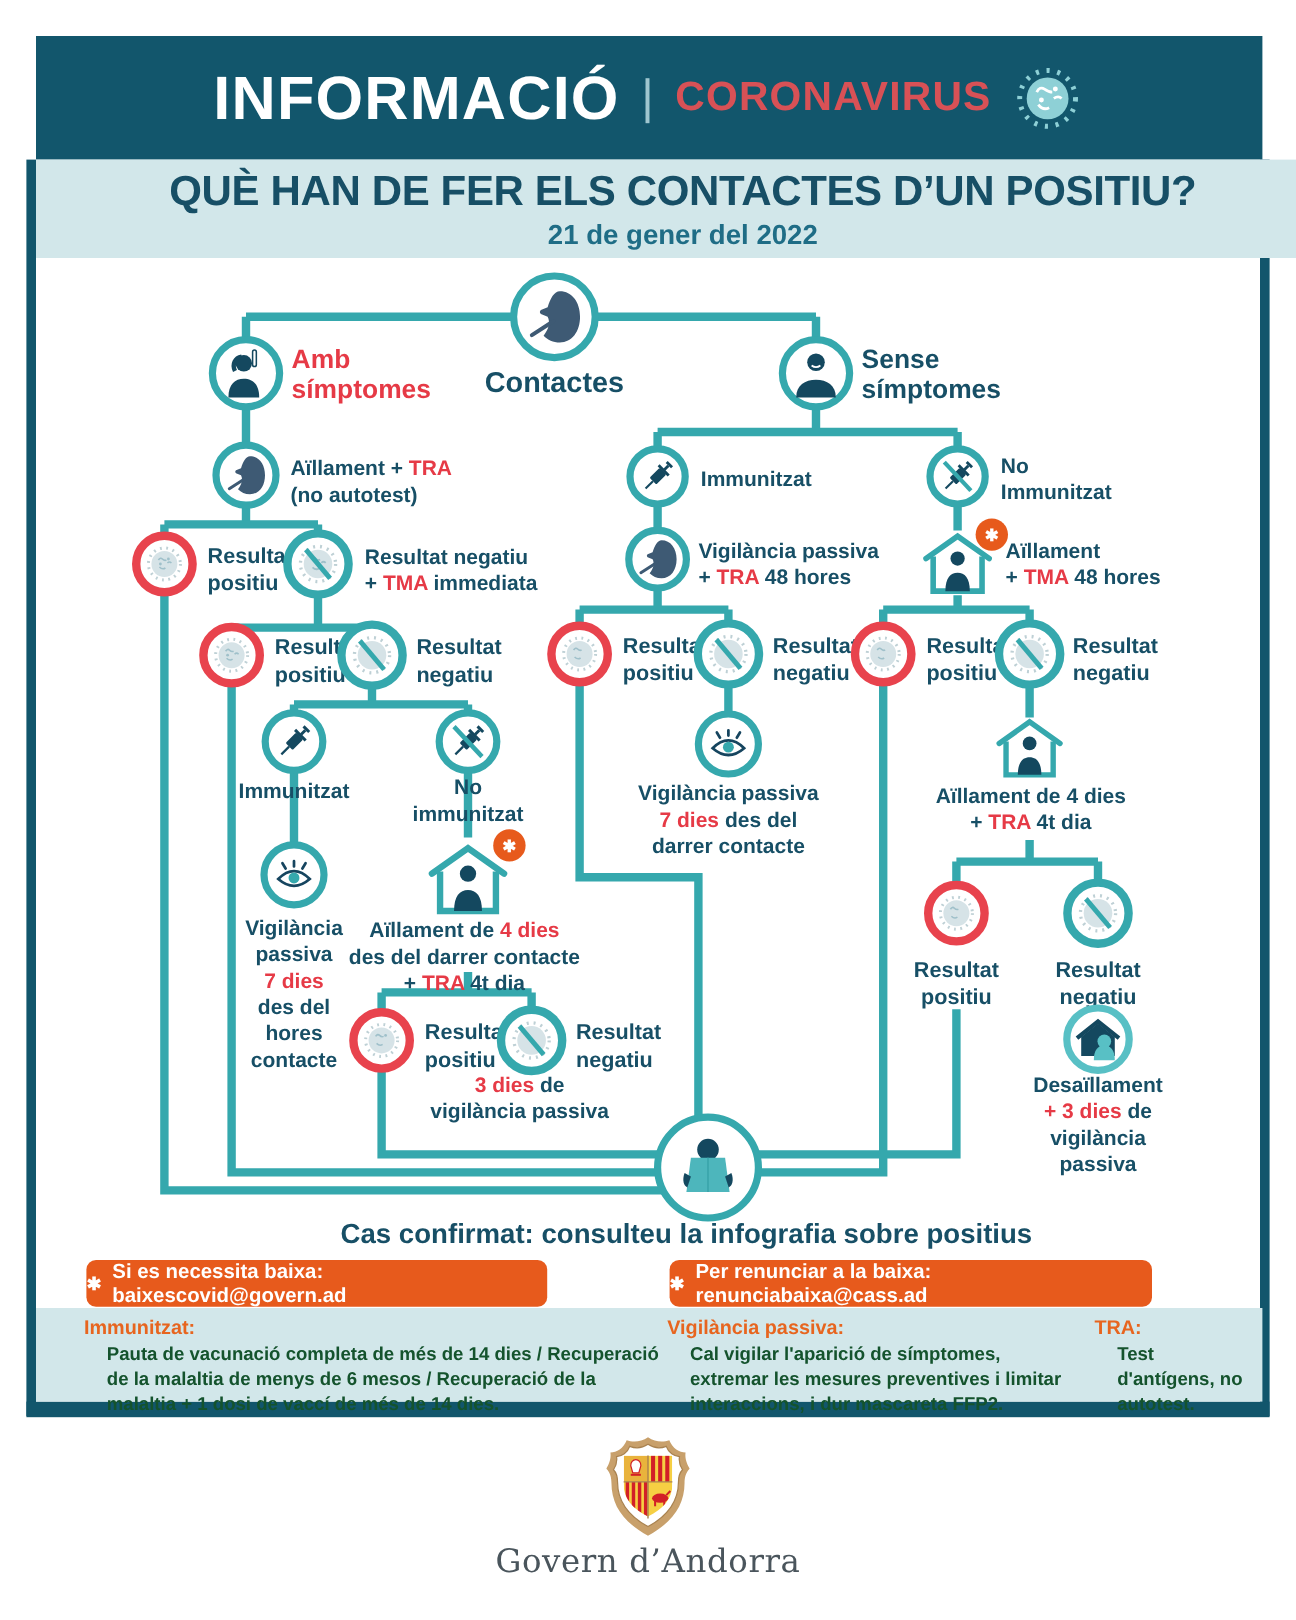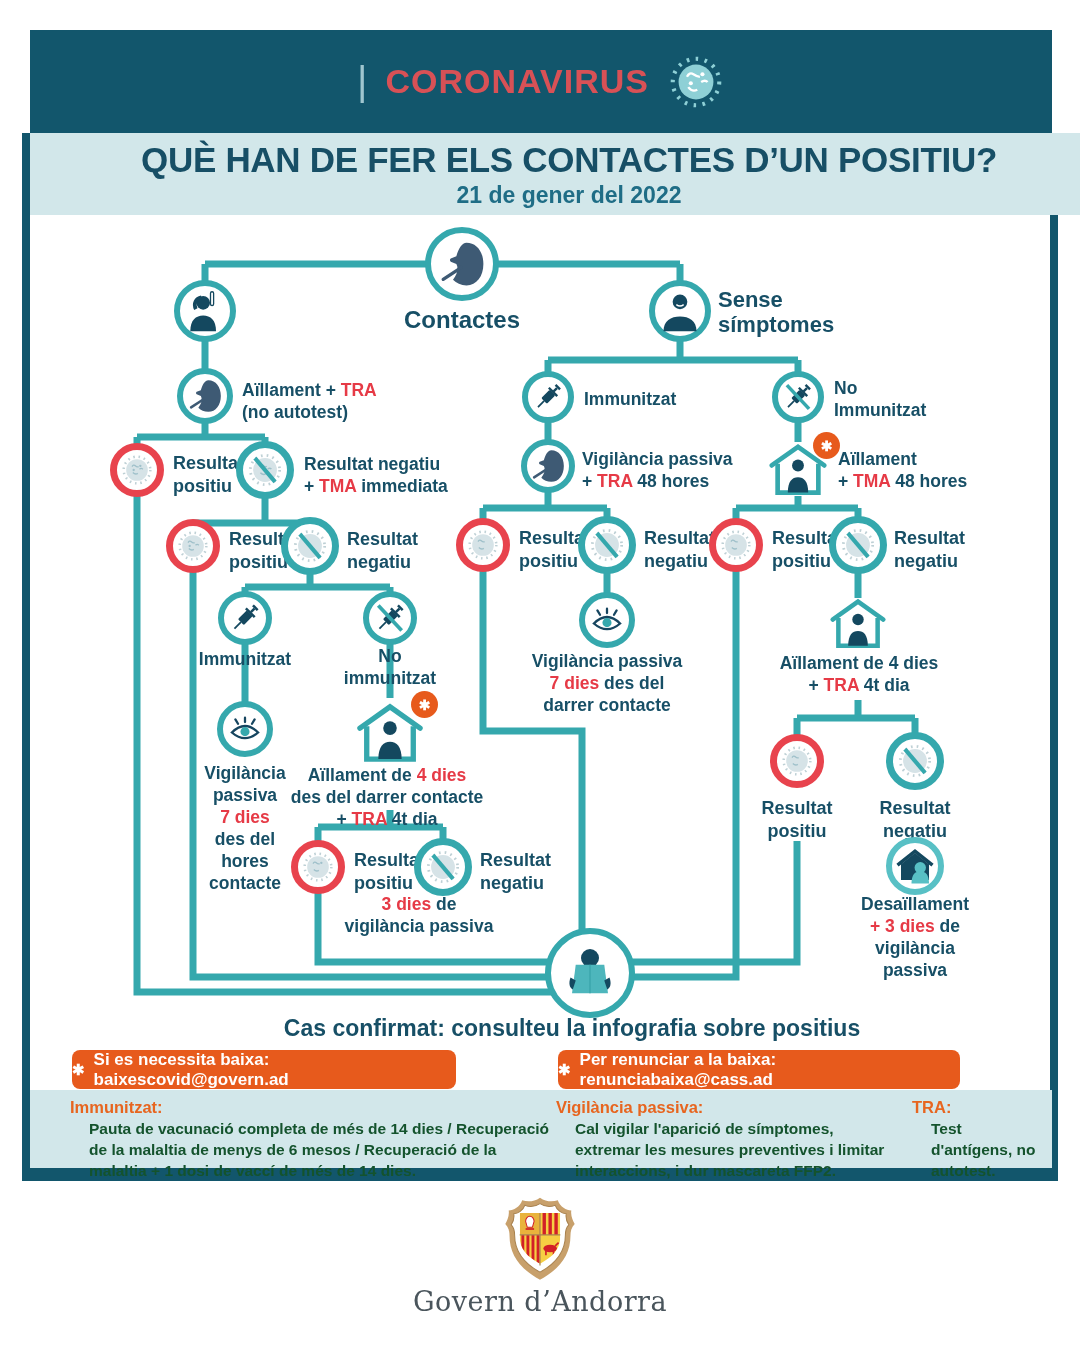--- a/index.html
+++ b/index.html
@@ -53,20 +53,21 @@
 </head>
 <body>
 
 <div id="page">
 
   <div class="vstrip" style="left:22px"></div>
   <div class="vstrip" style="left:1050px"></div>
   <div class="hbar"></div>
 
   <div id="hdr">
+    <span class="t1">INFORMACIÓ</span>
     <span class="sep">|</span>
     <span class="t2">CORONAVIRUS</span>
     <span>
       <svg width="62" height="62" viewBox="0 0 48 48">
         <circle cx="24" cy="24" r="13.5" fill="#8ed0d6"></circle>
         <circle cx="24" cy="24" r="18" fill="none" stroke="#8ed0d6" stroke-width="3.2" stroke-dasharray="2 5"></circle>
         <path d="M17 20q2-4 5-2t5 2M18 28q3 4 7 2M28 24q3-2 5 0" stroke="#fff" stroke-width="1.8" fill="none"></path>
         <circle cx="20" cy="25" r="1.6" fill="#fff"></circle>
           <circle cx="29" cy="18" r="1.6" fill="#fff"></circle>
       </svg>
@@ -107,20 +108,21 @@
   <div class="node rt" style="left:205px;top:311px;width:62px;height:62px">
     <span>
       <svg width="44" height="44" viewBox="0 0 48 48">
         <circle cx="22" cy="15" r="7.5" fill="#14485f"></circle>
         <path d="M8 46c0-12 6-17 14-17s14 5 14 17z" fill="#14485f"></path>
         <path d="M14 22c-3-6 0-12 6-13" stroke="#14485f" stroke-width="4" fill="none"></path>
         <rect x="30" y="3" width="3.4" height="15" rx="1.7" fill="#fff" stroke="#14485f" stroke-width="1.4"></rect>
       </svg>
     </span>
   </div>
+  <div class="lbl big red" style="left:243px;top:287px;width:130px">Amb símptomes</div>
 
   <div class="node rt" style="left:680px;top:311px;width:62px;height:62px">
     <span>
       <svg width="44" height="44" viewBox="0 0 48 48">
         <circle cx="24" cy="14" r="8" fill="#14485f"></circle>
         <path d="M6 46c0-11 8-16 18-16s18 5 18 16z" fill="#14485f"></path>
         <path d="M20 17q4 3 8 0" stroke="#fff" stroke-width="1.6" fill="none"></path>
       </svg>
     </span>
   </div>
@@ -254,21 +256,21 @@
 
   <div class="node rt7" style="left:443px;top:867px;width:58px;height:58px">
     <svg width="44" height="44" viewBox="0 0 48 48">
       <circle cx="24" cy="24" r="13" fill="#d6e3e7"></circle>
       <circle cx="24" cy="24" r="16" fill="none" stroke="#bed0d5" stroke-width="3" stroke-dasharray="1.8 4.6"></circle>
       <line x1="13" y1="11" x2="35" y2="37" stroke="#35a8ad" stroke-width="4.5"></line>
     </svg>
   </div>
   <div class="lbl res" style="left:480px;top:849px">Resultat negatiu</div>
 
-  <div class="lbl ctr" style="left:419px;top:893px">
+  <div class="lbl ctr" style="left:433px;top:893px">
     <div><span class="rd">3 dies</span><span> de</span></div>
     <div>vigilància passiva</div>
   </div>
 
   <div class="node rt" style="left:548px;top:397px;width:52px;height:52px">
     <svg width="38" height="38" viewBox="0 0 48 48">
       <g transform="rotate(45 24 24)" fill="#14485f">
         <rect x="19" y="16" width="10" height="15" rx="1.5"></rect>
         <rect x="16.5" y="13.5" width="15" height="3"></rect>
         <rect x="22.5" y="8" width="3" height="6"></rect>

